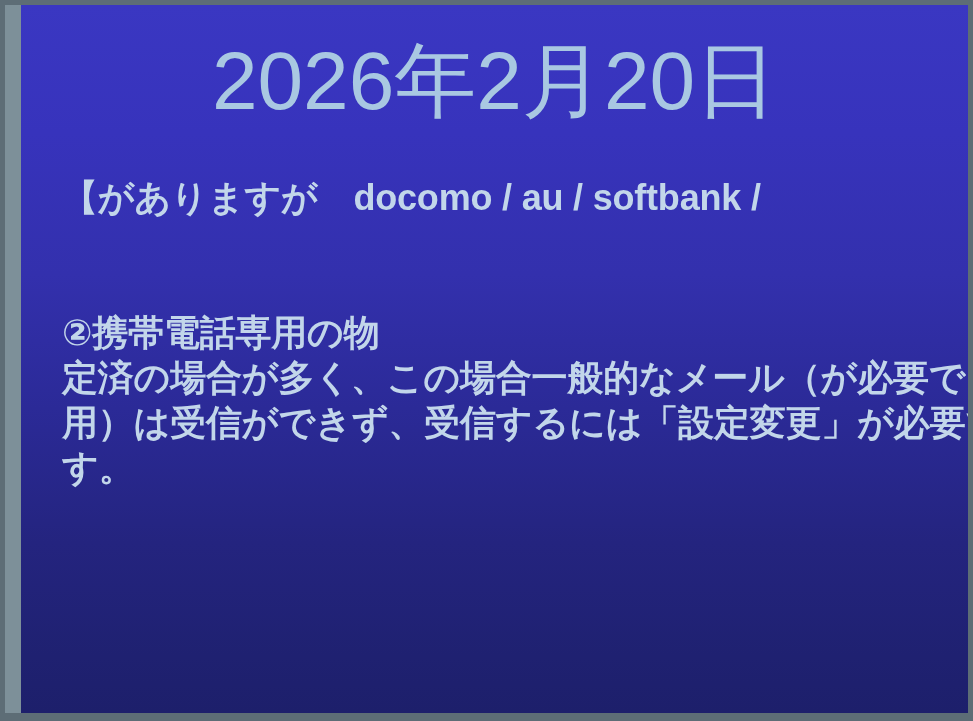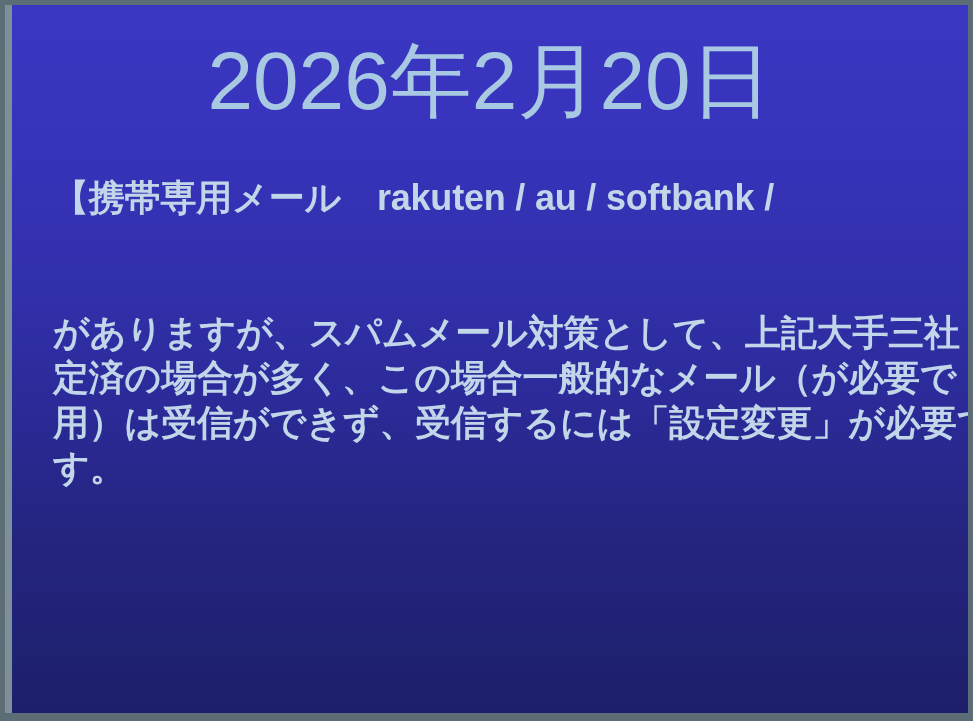--- a/index.html
+++ b/index.html
@@ -26,21 +26,21 @@
     padding: 5px 5px 8px 5px;
   }
 
   
   #slide-bevel {
     position: relative;
     width: 100%;
     height: 100%;
     box-sizing: border-box;
     background: #7d9099;
-    padding-left: 7px;
+    padding-left: 16px;
   }
 
   
   #slide-canvas {
     position: relative;
     width: 100%;
     height: 100%;
     box-sizing: border-box;
     background: linear-gradient(180deg,
         #3a37c2 0%,
@@ -91,24 +91,24 @@
 </head>
 <body>
 
 <div id="slide-frame">
   <div id="slide-bevel">
     <div id="slide-canvas">
 
       <div id="slide-title">2026年2月20日</div>
 
       <div id="slide-body">
-        <span class="body-line">【携帯専用メール　rakuten / au / softbank /</span>
+        <span class="body-line">【がありますが　docomo / au / softbank /</span>
         <span class="body-line spacer"></span>
         <span class="body-line spacer"></span>
-        <span class="body-line">がありますが、スパムメール対策として、上記大手三社</span>
+        <span class="body-line">②携帯電話専用の物</span>
         <span class="body-line">定済の場合が多く、この場合一般的なメール（が必要で</span>
         <span class="body-line">用）は受信ができず、受信するには「設定変更」が必要で</span>
         <span class="body-line">す。</span>
       </div>
 
     </div>
   </div>
 </div>
 
 </body></html>

